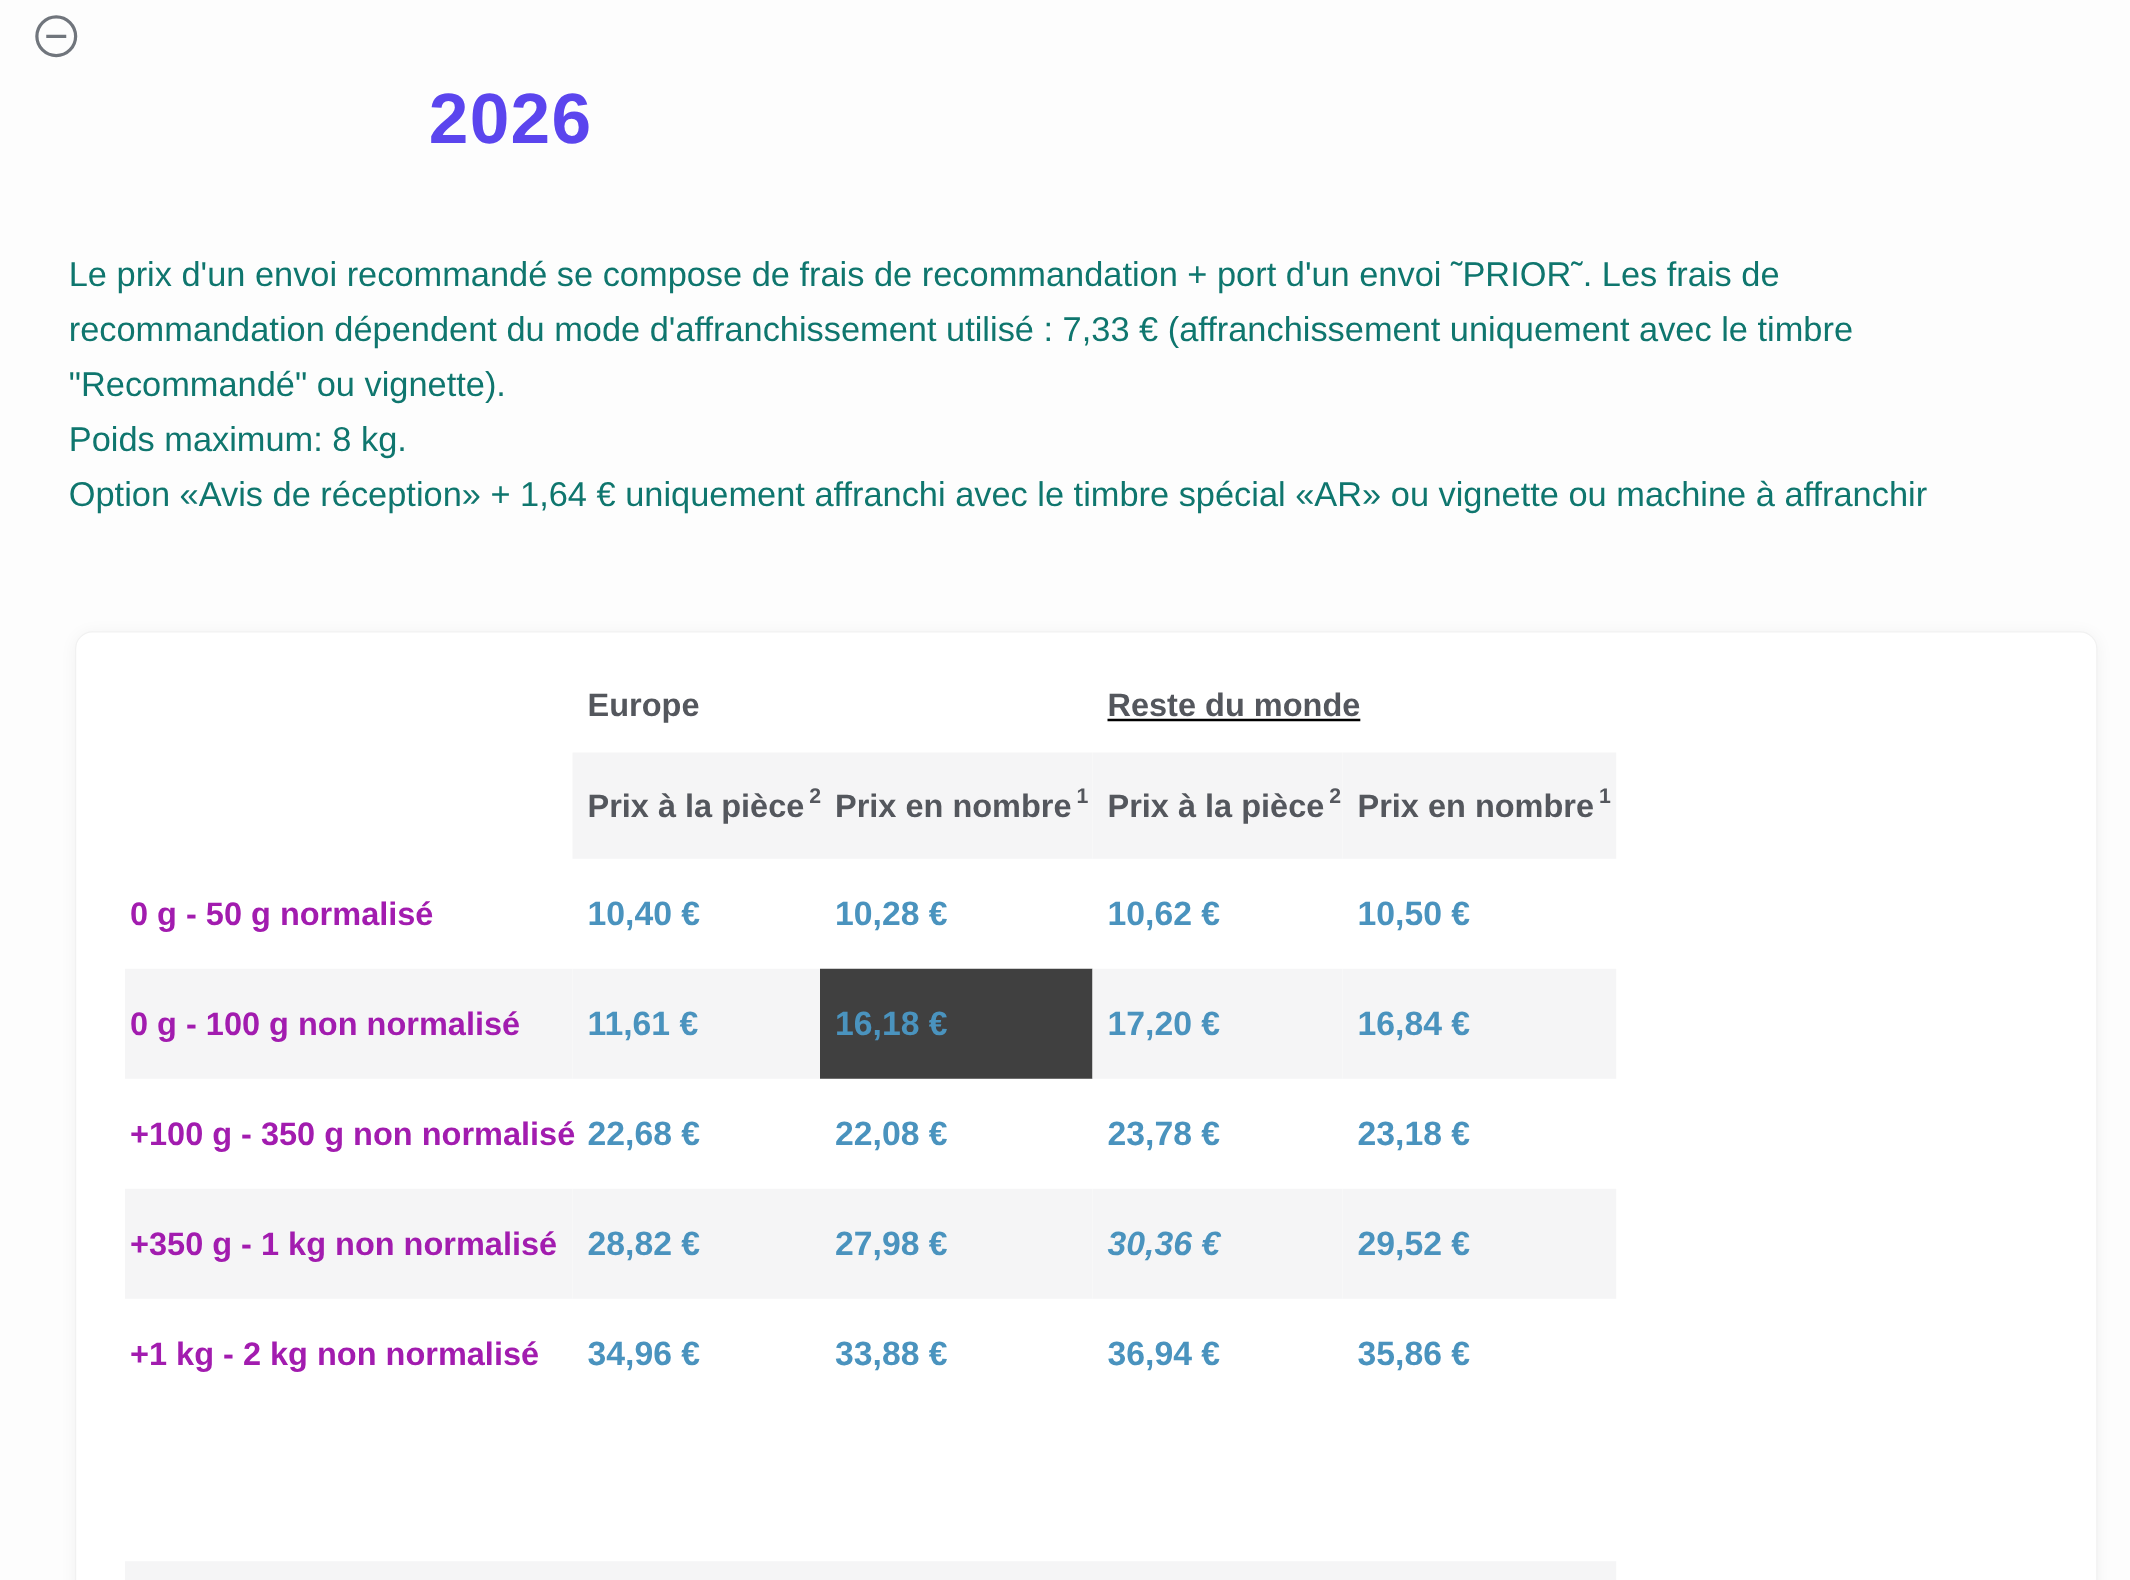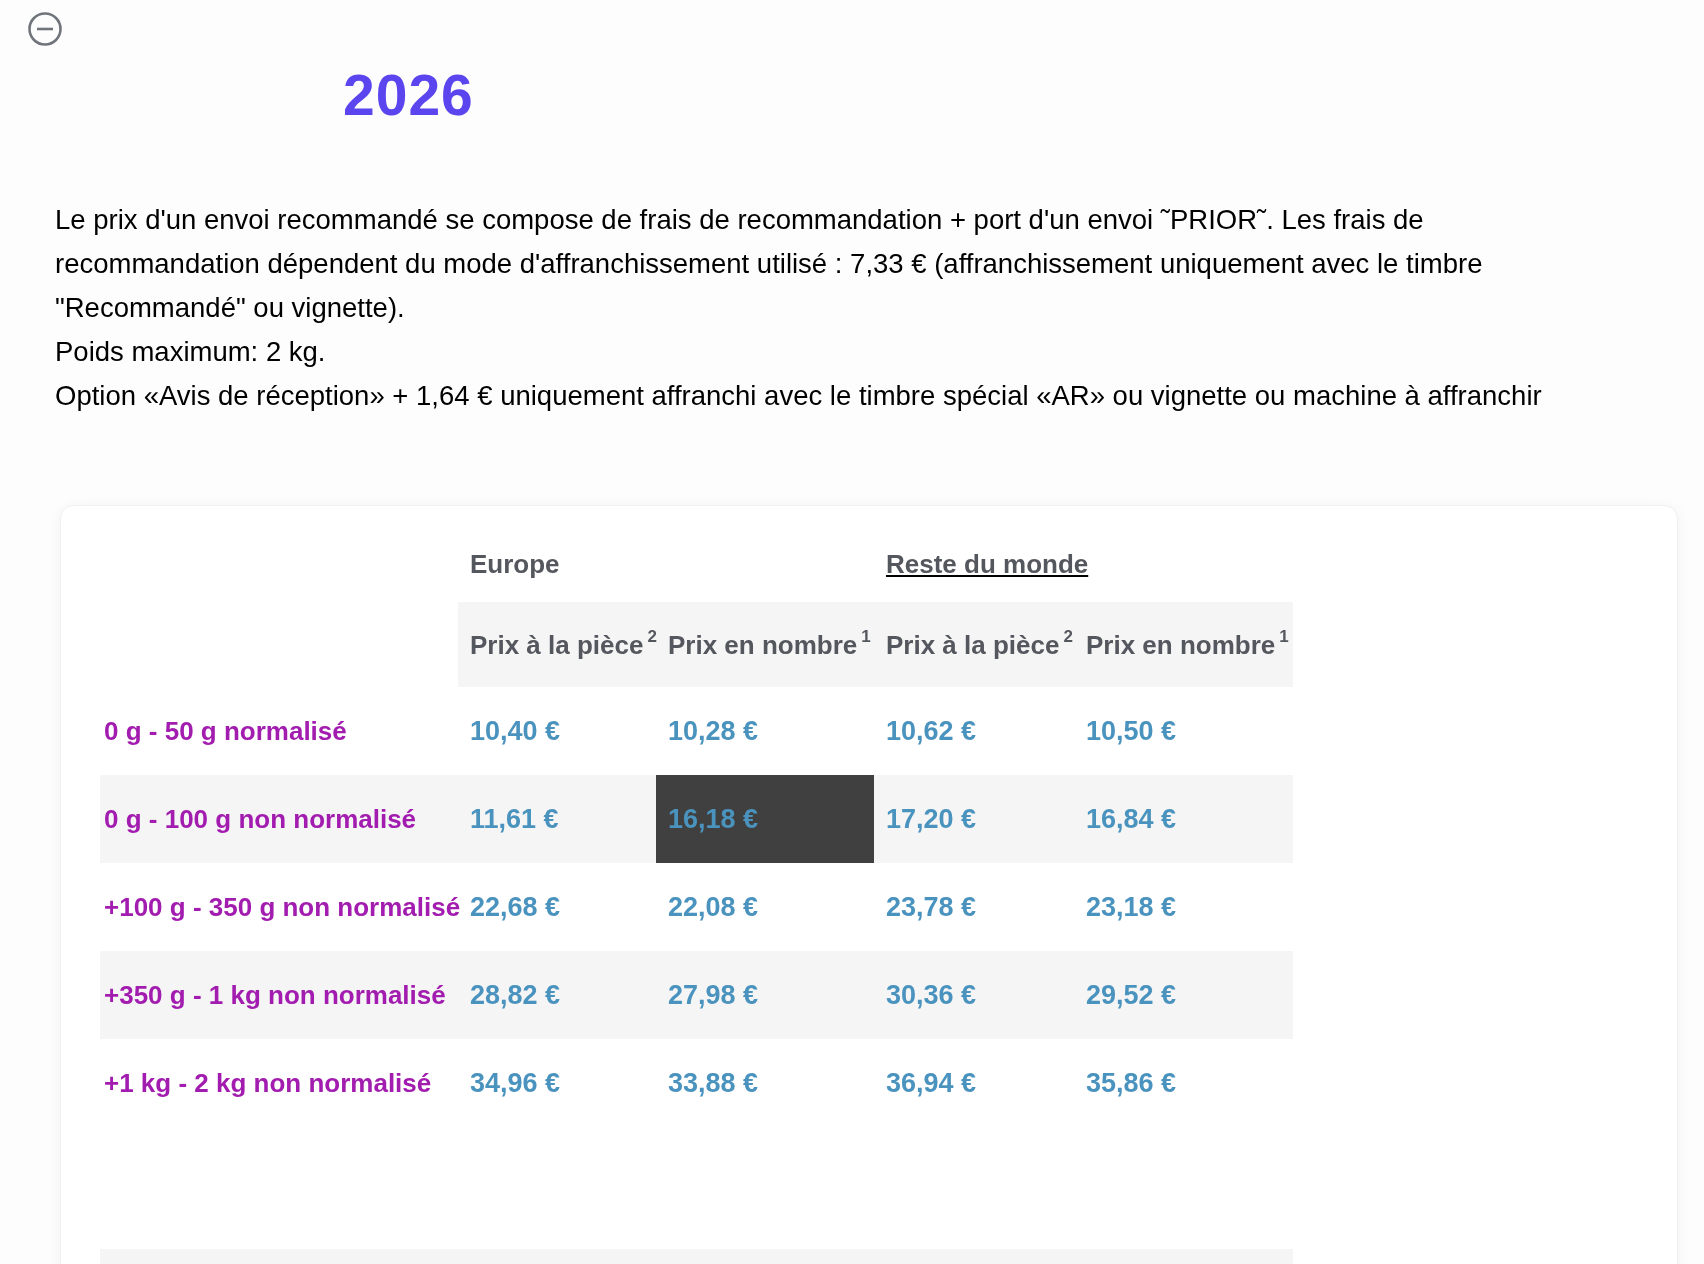--- a/index.html
+++ b/index.html
@@ -43,21 +43,21 @@
   }
 
   
   .intro {
     position: absolute;
     left: 55px;
     top: 198px;
     width: 1488px;
     font-size: 27.5px;
     line-height: 44px;
-    color: #000000;
+    color: #0f766e;
   }
   .intro p { margin: 0; }
 
   
   .card {
     position: absolute;
     left: 60px;
     top: 505px;
     width: 1616px;
     height: 900px;
@@ -131,21 +131,21 @@
     <svg class="icon" viewBox="0 0 38 38">
       <circle cx="19" cy="19" r="15.5" fill="none" stroke="#70757c" stroke-width="2.6"></circle>
       <line x1="11" y1="19" x2="27" y2="19" stroke="#70757c" stroke-width="2.6"></line>
     </svg>
   </div>
 
   <div class="year-title">2026</div>
 
   <div class="intro">
     <p>Le prix d'un envoi recommandé se compose de frais de recommandation + port d'un envoi ˜PRIOR˜. Les frais de recommandation dépendent du mode d'affranchissement utilisé : 7,33 € (affranchissement uniquement avec le timbre "Recommandé" ou vignette).</p>
-    <p>Poids maximum: 2 kg.</p>
+    <p>Poids maximum: 8 kg.</p>
     <p>Option «Avis de réception» + 1,64 € uniquement affranchi avec le timbre spécial «AR» ou vignette ou machine à affranchir</p>
   </div>
 
   <div class="card">
     <div class="price-table">
 
       <div class="pt-region-row" style="display:contents;">
         <div class="pt-cell label-pad"></div>
         <div class="pt-cell pad" style="grid-column: 2 / span 2;">
           <span class="region-header">Europe</span>
@@ -228,21 +228,21 @@
       <div class="pt-data-row alt" style="display:contents;">
         <div class="pt-cell label-pad" style="background:#f5f5f6;">
             <span class="row-label">+350 g - 1 kg non normalisé</span>
           </div>
         <div class="pt-cell pad" style="background:#f5f5f6;">
             <span class="price-value">28,82 €</span>
           </div>
         <div class="pt-cell pad" style="background:#f5f5f6;">
             <span class="price-value">27,98 €</span>
           </div>
-        <div class="pt-cell pad" style="background:#f5f5f6;">
+        <div class="pt-cell pad" style="background:#f5f5f6;font-style:italic;">
             <span class="price-value">30,36 €</span>
           </div>
         <div class="pt-cell pad" style="background:#f5f5f6;">
             <span class="price-value">29,52 €</span>
           </div>
       </div>
 
       <div class="pt-data-row" style="display:contents;">
         <div class="pt-cell label-pad">
             <span class="row-label">+1 kg - 2 kg non normalisé</span>

